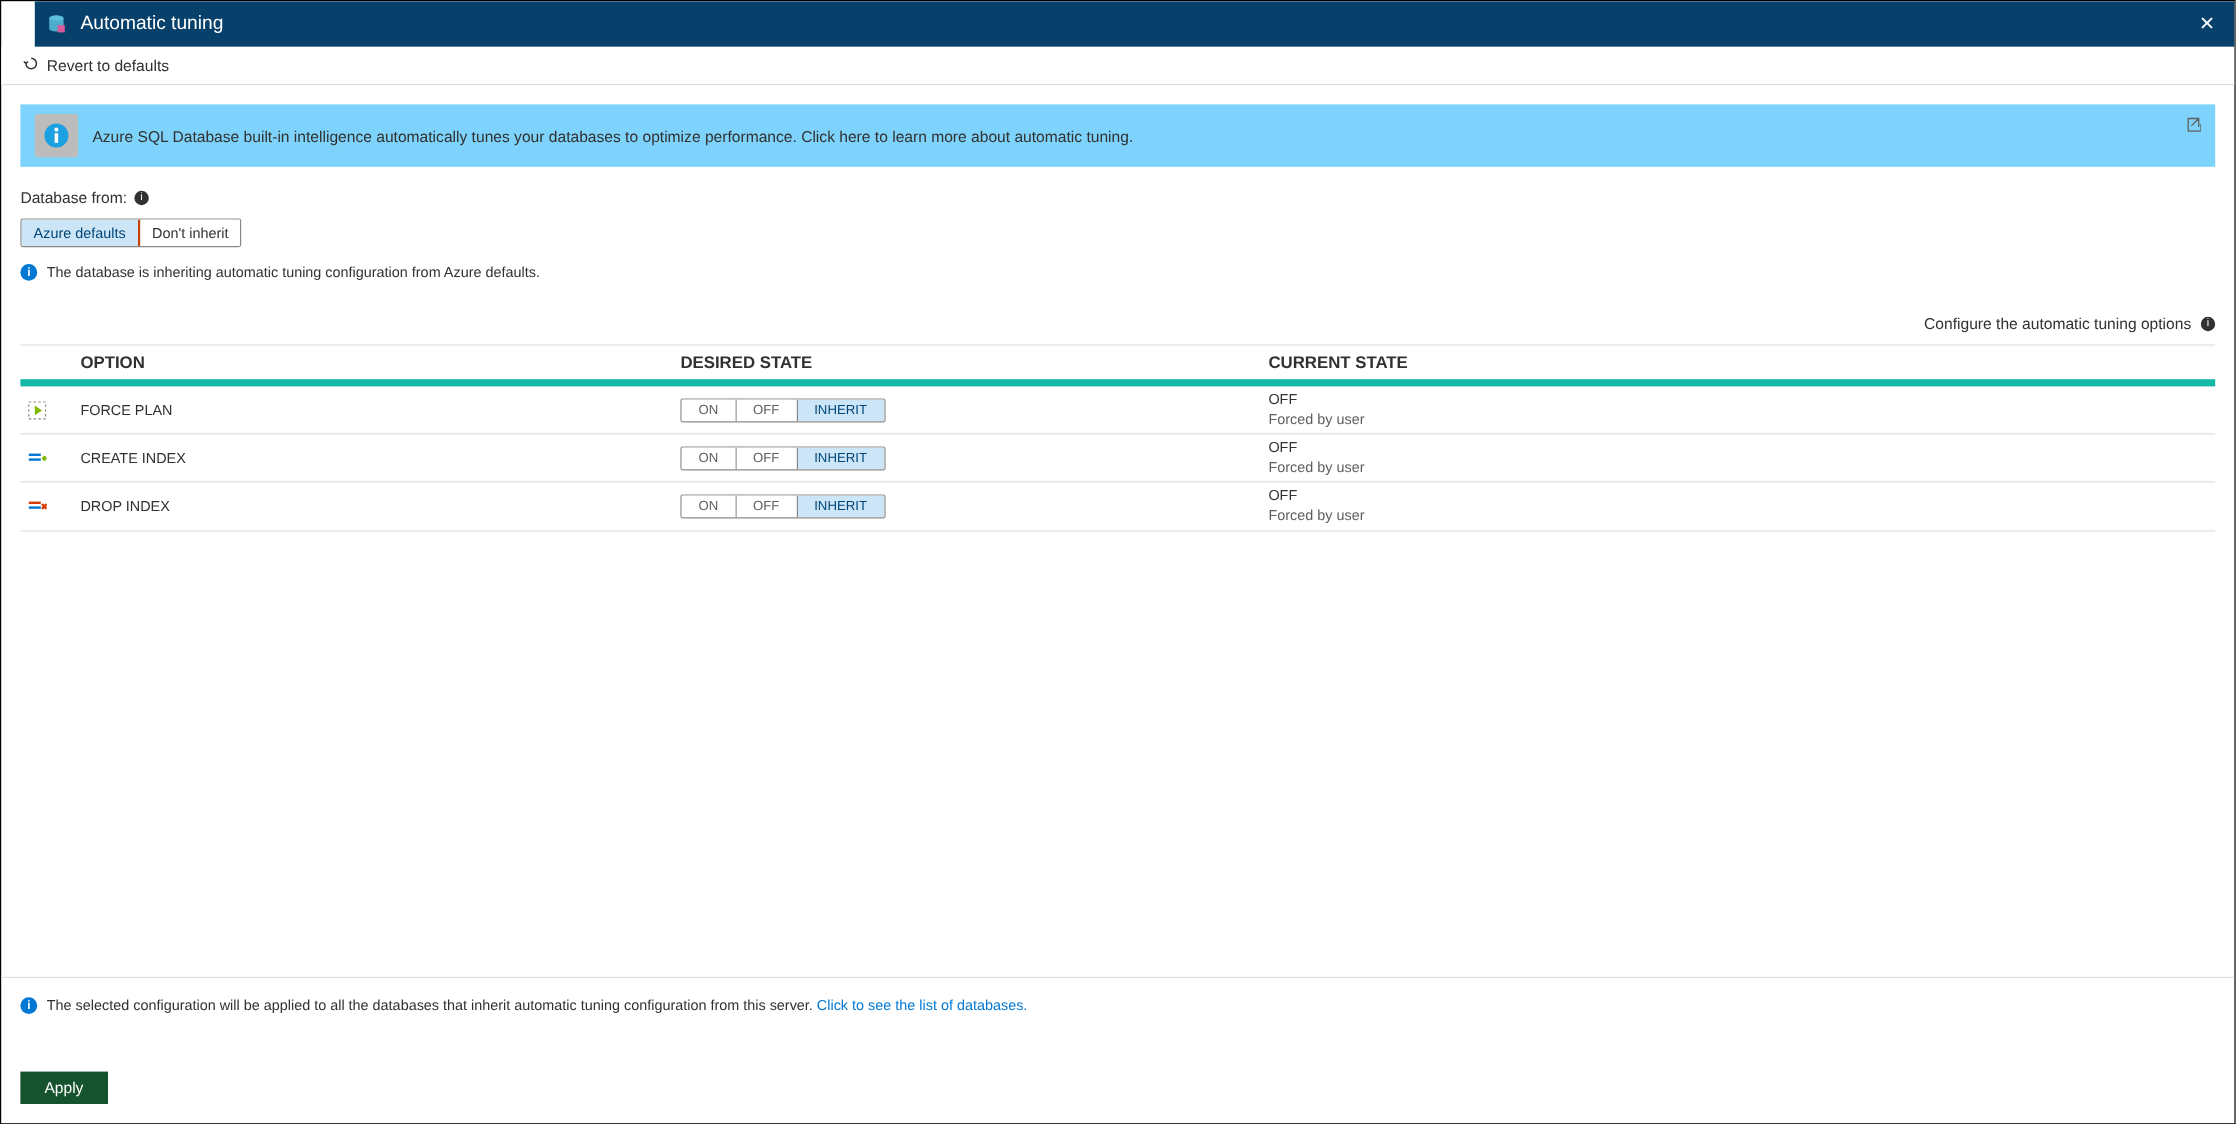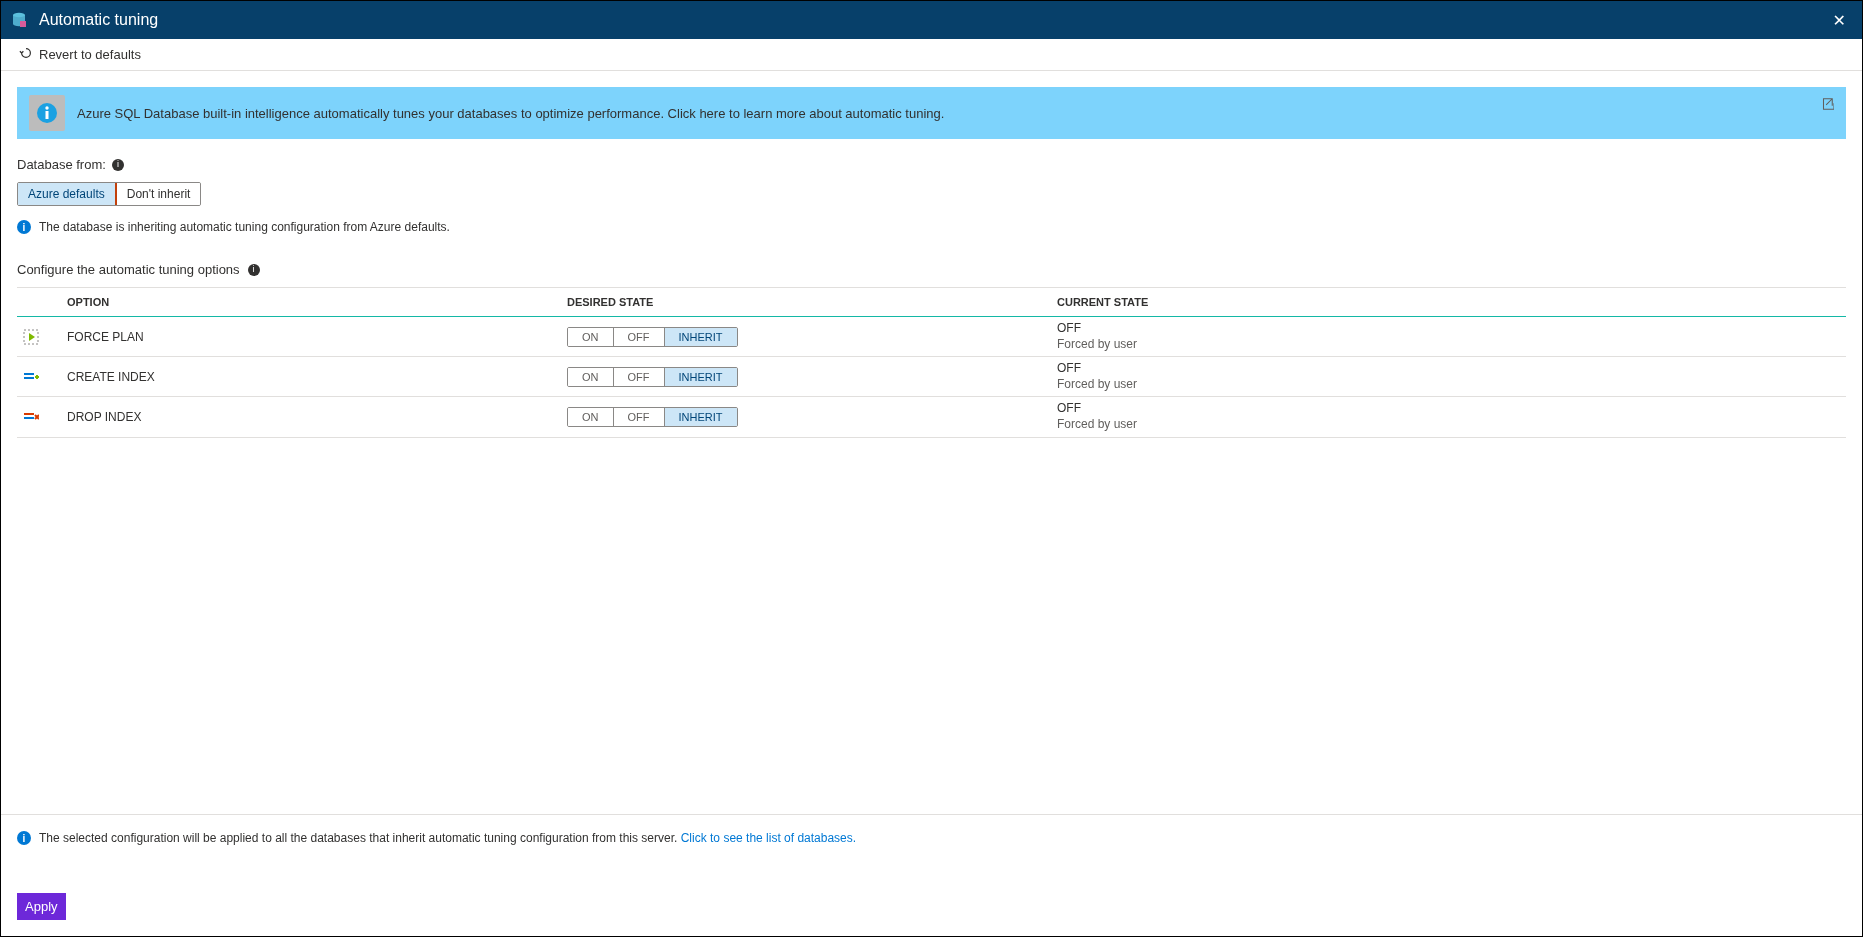--- a/index.html
+++ b/index.html
@@ -16,20 +16,21 @@
     border: 1px solid #000;
   }
   .titlebar {
     background: #07406a;
     color: #ffffff;
     height: 38px;
     display: flex;
     align-items: center;
     padding: 0 8px 0 8px;
     justify-content: space-between;
+    margin-left: 28px;
   }
   .titlebar-left { display:flex; align-items:center; gap:10px; }
   .title-text { font-size:16px; font-weight:400; }
   .title-icon {
     width:20px; height:20px;
     display:inline-flex; align-items:center; justify-content:center;
   }
   .close-x { color:#fff; font-size:16px; cursor:pointer; padding:4px 8px;}
   .toolbar {
     background:#ffffff;
@@ -104,40 +105,40 @@
     font-size:12px; color:#323130;
   }
   .info-circle {
     width:14px; height:14px; border-radius:50%;
     background:#0078d4; color:#fff;
     font-size:10px; font-weight:bold;
     display:inline-flex; align-items:center; justify-content:center;
   }
   .configure-label {
     margin-top:28px;
-    display:flex; align-items:center; gap:8px;
+    display:flex; align-items:center; gap:8px;justify-content:flex-end;
   }
   .table {
     margin-top:10px;
     width:100%;
   }
   .thead, .row {
     display:grid;
     grid-template-columns: 50px 500px 490px 1fr;
     align-items:center;
     border-bottom:1px solid #e1dfdd;
     min-height:30px;
   }
   .thead {
-    font-size:11px;
+    font-size:14px;
     font-weight:600;
     color:#323130;
     text-transform:uppercase;
     border-top:1px solid #e1dfdd;
-    border-bottom:1px solid #14b8a6;
+    border-bottom:6px solid #14b8a6;
     padding:6px 0;
   }
   .row { padding:4px 0; }
   .row .opt-icon {
     width:16px; height:16px; margin-left:6px;
     display:inline-flex; align-items:center; justify-content:center;
   }
   .opt-name { font-size:12px; color:#323130;}
   .state-toggle {
     display:inline-flex;
@@ -165,24 +166,24 @@
     border-top:1px solid #e1dfdd;
     padding:16px;
   }
   .footer-info {
     display:flex; align-items:center; gap:8px;
     font-size:12px; color:#323130;
   }
   .footer-info a { color:#0078d4; text-decoration:none;}
   .apply-btn {
     margin-top:48px;
-    background:#6d28d9;
+    background:#14532d;
     color:#fff;
     border:none;
-    padding:6px 8px;
+    padding:6px 20px;
     font-size:13px;
     cursor:pointer;
     text-align:center;
   }
 </style>
 </head>
 <body>
 
 <div class="titlebar">
   <div class="titlebar-left">

